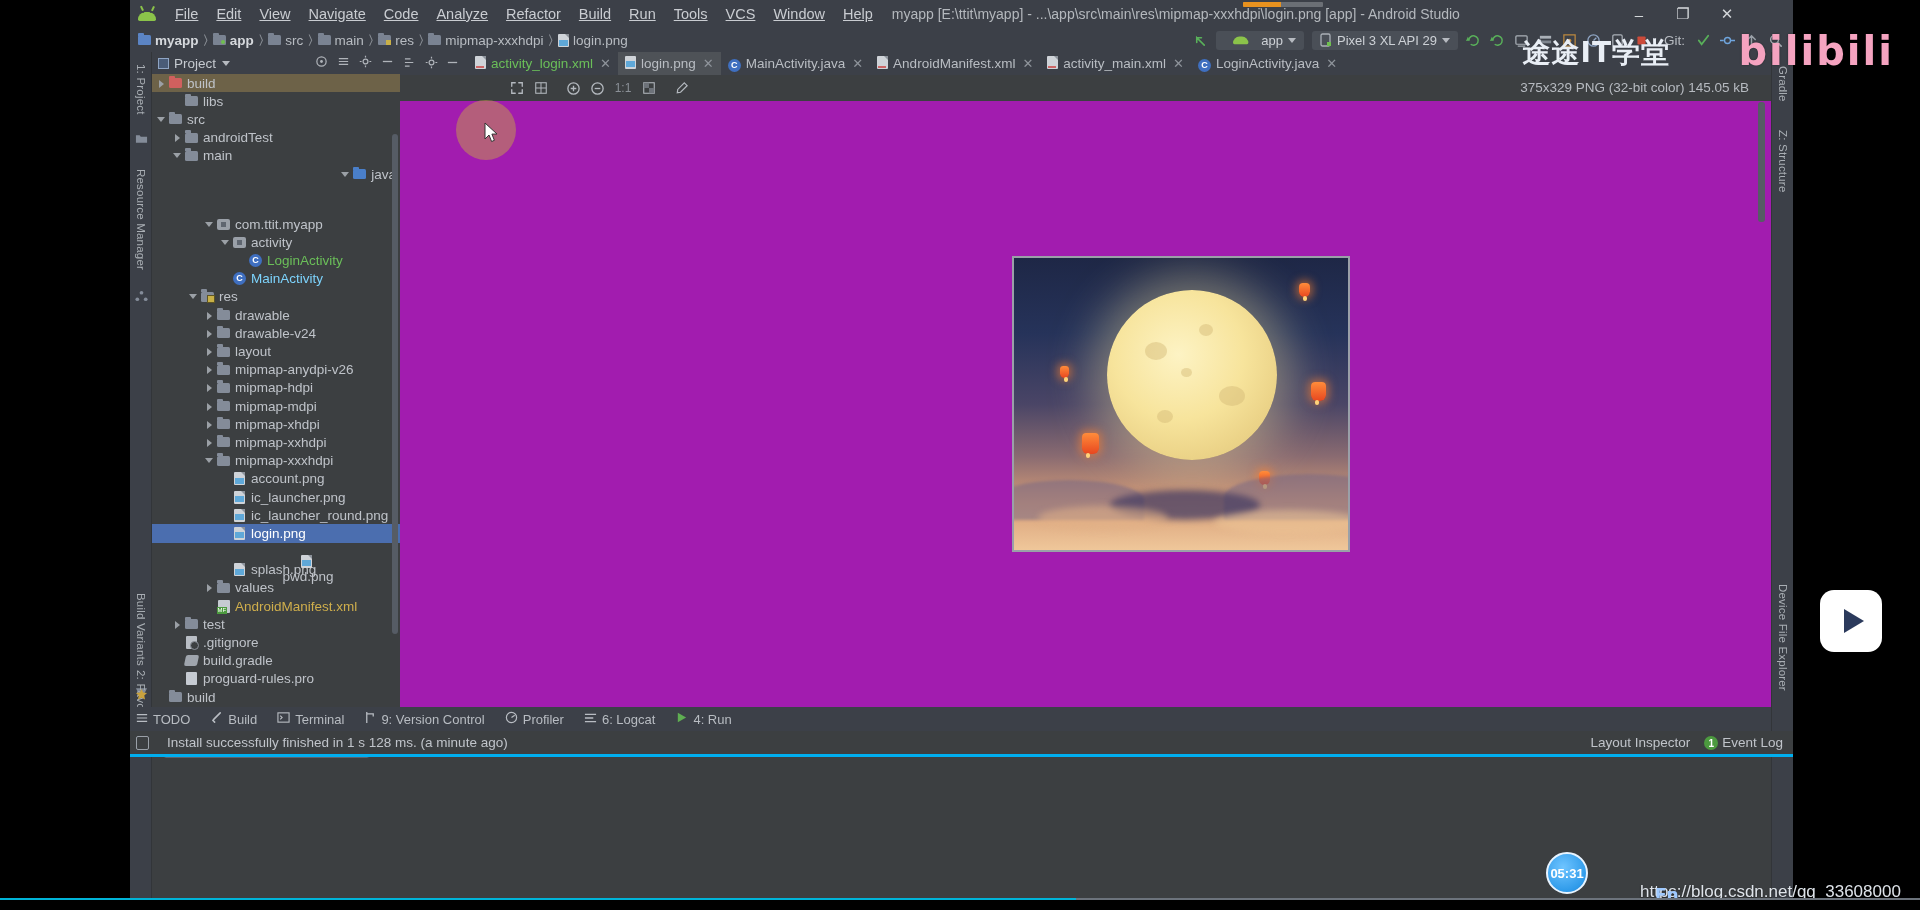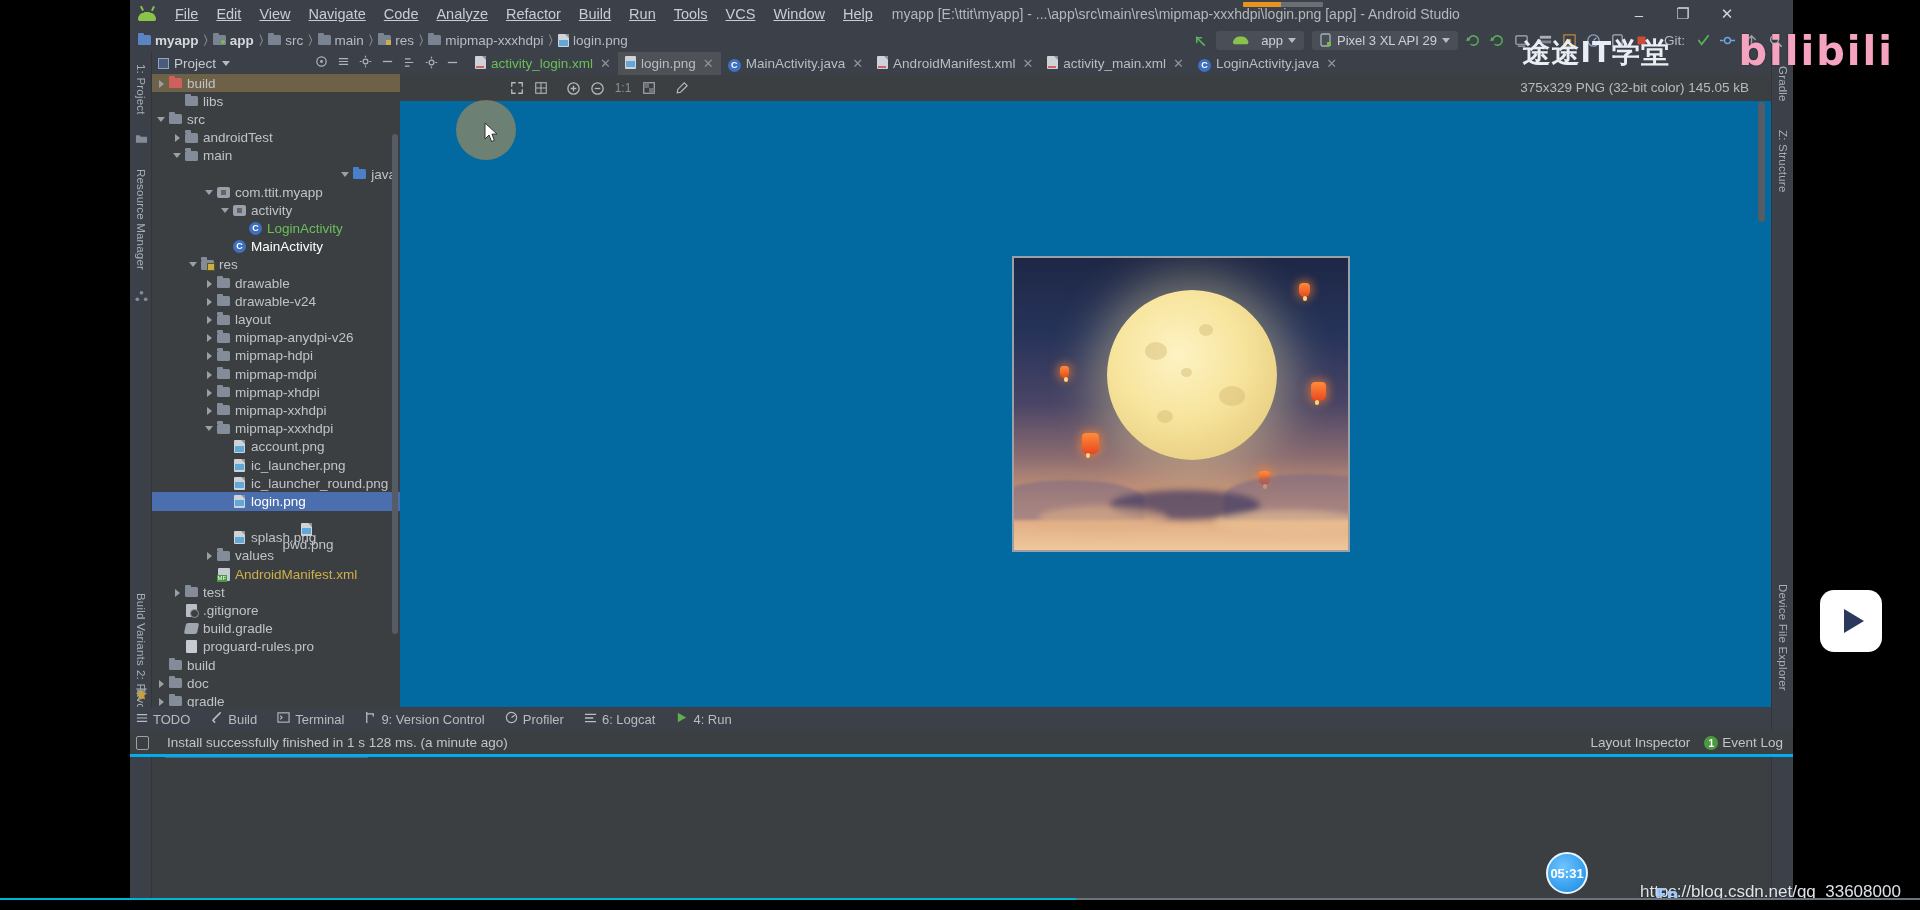--- a/index.html
+++ b/index.html
@@ -155,36 +155,36 @@
   .imgf { display:inline-block; width:11px; height:13px; background:#cfd3d8; border-radius:1px; position:relative; }
   .imgf::after { content:""; position:absolute; left:1px; bottom:1.5px; width:9px; height:6px; background:#5fa8d8; }
   .imgf::before { content:""; position:absolute; right:0; top:0; border-top:4px solid #8d939b; border-left:4px solid transparent; }
   .mfest { display:inline-block; width:12px; height:13px; background:#c6cbd2; border-radius:1px; position:relative; }
   .mfest::after { content:"MF"; position:absolute; left:-1px; bottom:-1px; font-size:6px; background:#4c9a3f; color:#fff; padding:0 1px; line-height:7px; }
   .gitign { display:inline-block; width:11px; height:13px; background:#b9bec5; border-radius:1px; position:relative; }
   .gitign::after { content:""; position:absolute; right:-2px; bottom:-1px; width:7px; height:7px; border:1.5px solid #8b9099; border-radius:50%; background:#3c3f41; }
   .gradl { display:inline-block; width:13px; height:11px; background:#9fa5ad; border-radius:2px; transform:skewX(-12deg); }
   .propf { display:inline-block; width:11px; height:13px; background:#c6cbd2; border-radius:1px; }
   .green { color:#6bbf59; }
-  .yellow { color:#ffffff; }
+  .yellow { color:#7dd3fc; }
   .orangeY { color:#cfae4c; }
 
   .proj-hscroll {
     position:absolute; left:0; top:700px; width:248px; height:7px;
   }
   .proj-hscroll > i { position:absolute; left:12px; top:1px; width:205px; height:5px; background:#5d636c; border-radius:3px; }
   .proj-vscroll {
     position:absolute; left:240px; top:82px; width:6px; height:500px;
   }
   .proj-vscroll > i { position:absolute; left:0; top:0; width:6px; height:500px; background:#565c65; border-radius:3px; }
 
   
   .editor {
     position:absolute; left:270px; top:52px; width:1371px; height:655px;
-    background:#0369a1;
+    background:#a21caf;
   }
   .tabbar {
     position:absolute; left:0; top:0; width:1371px; height:23px;
     background:#3c4048;
     display:flex; align-items:center; font-size:13.5px;
   }
   .ftab {
     display:flex; align-items:center; gap:5px; height:23px; padding:0 7px;
     color:#b9bdc3; white-space:nowrap;
   }
@@ -566,21 +566,21 @@
             </span>
             <span class="">main</span>
           </div>
           <div class="trow" style="padding-left: 36px; justify-content: flex-end;">
             <span class="arrow d"></span>
             <span class="ti">
               <span class="fldr blue"></span>
             </span>
             <span class="">java</span>
           </div>
-          <div class="trow" style="padding-left: 52px;">
+          <div class="trow" style="padding-left: 52px; margin-top: 32px;">
             <span class="arrow d"></span>
             <span class="ti">
               <span class="pkg"></span>
             </span>
             <span class="">com.ttit.myapp</span>
           </div>
           <div class="trow" style="padding-left: 68px;">
             <span class="arrow d"></span>
             <span class="ti">
               <span class="pkg"></span>

